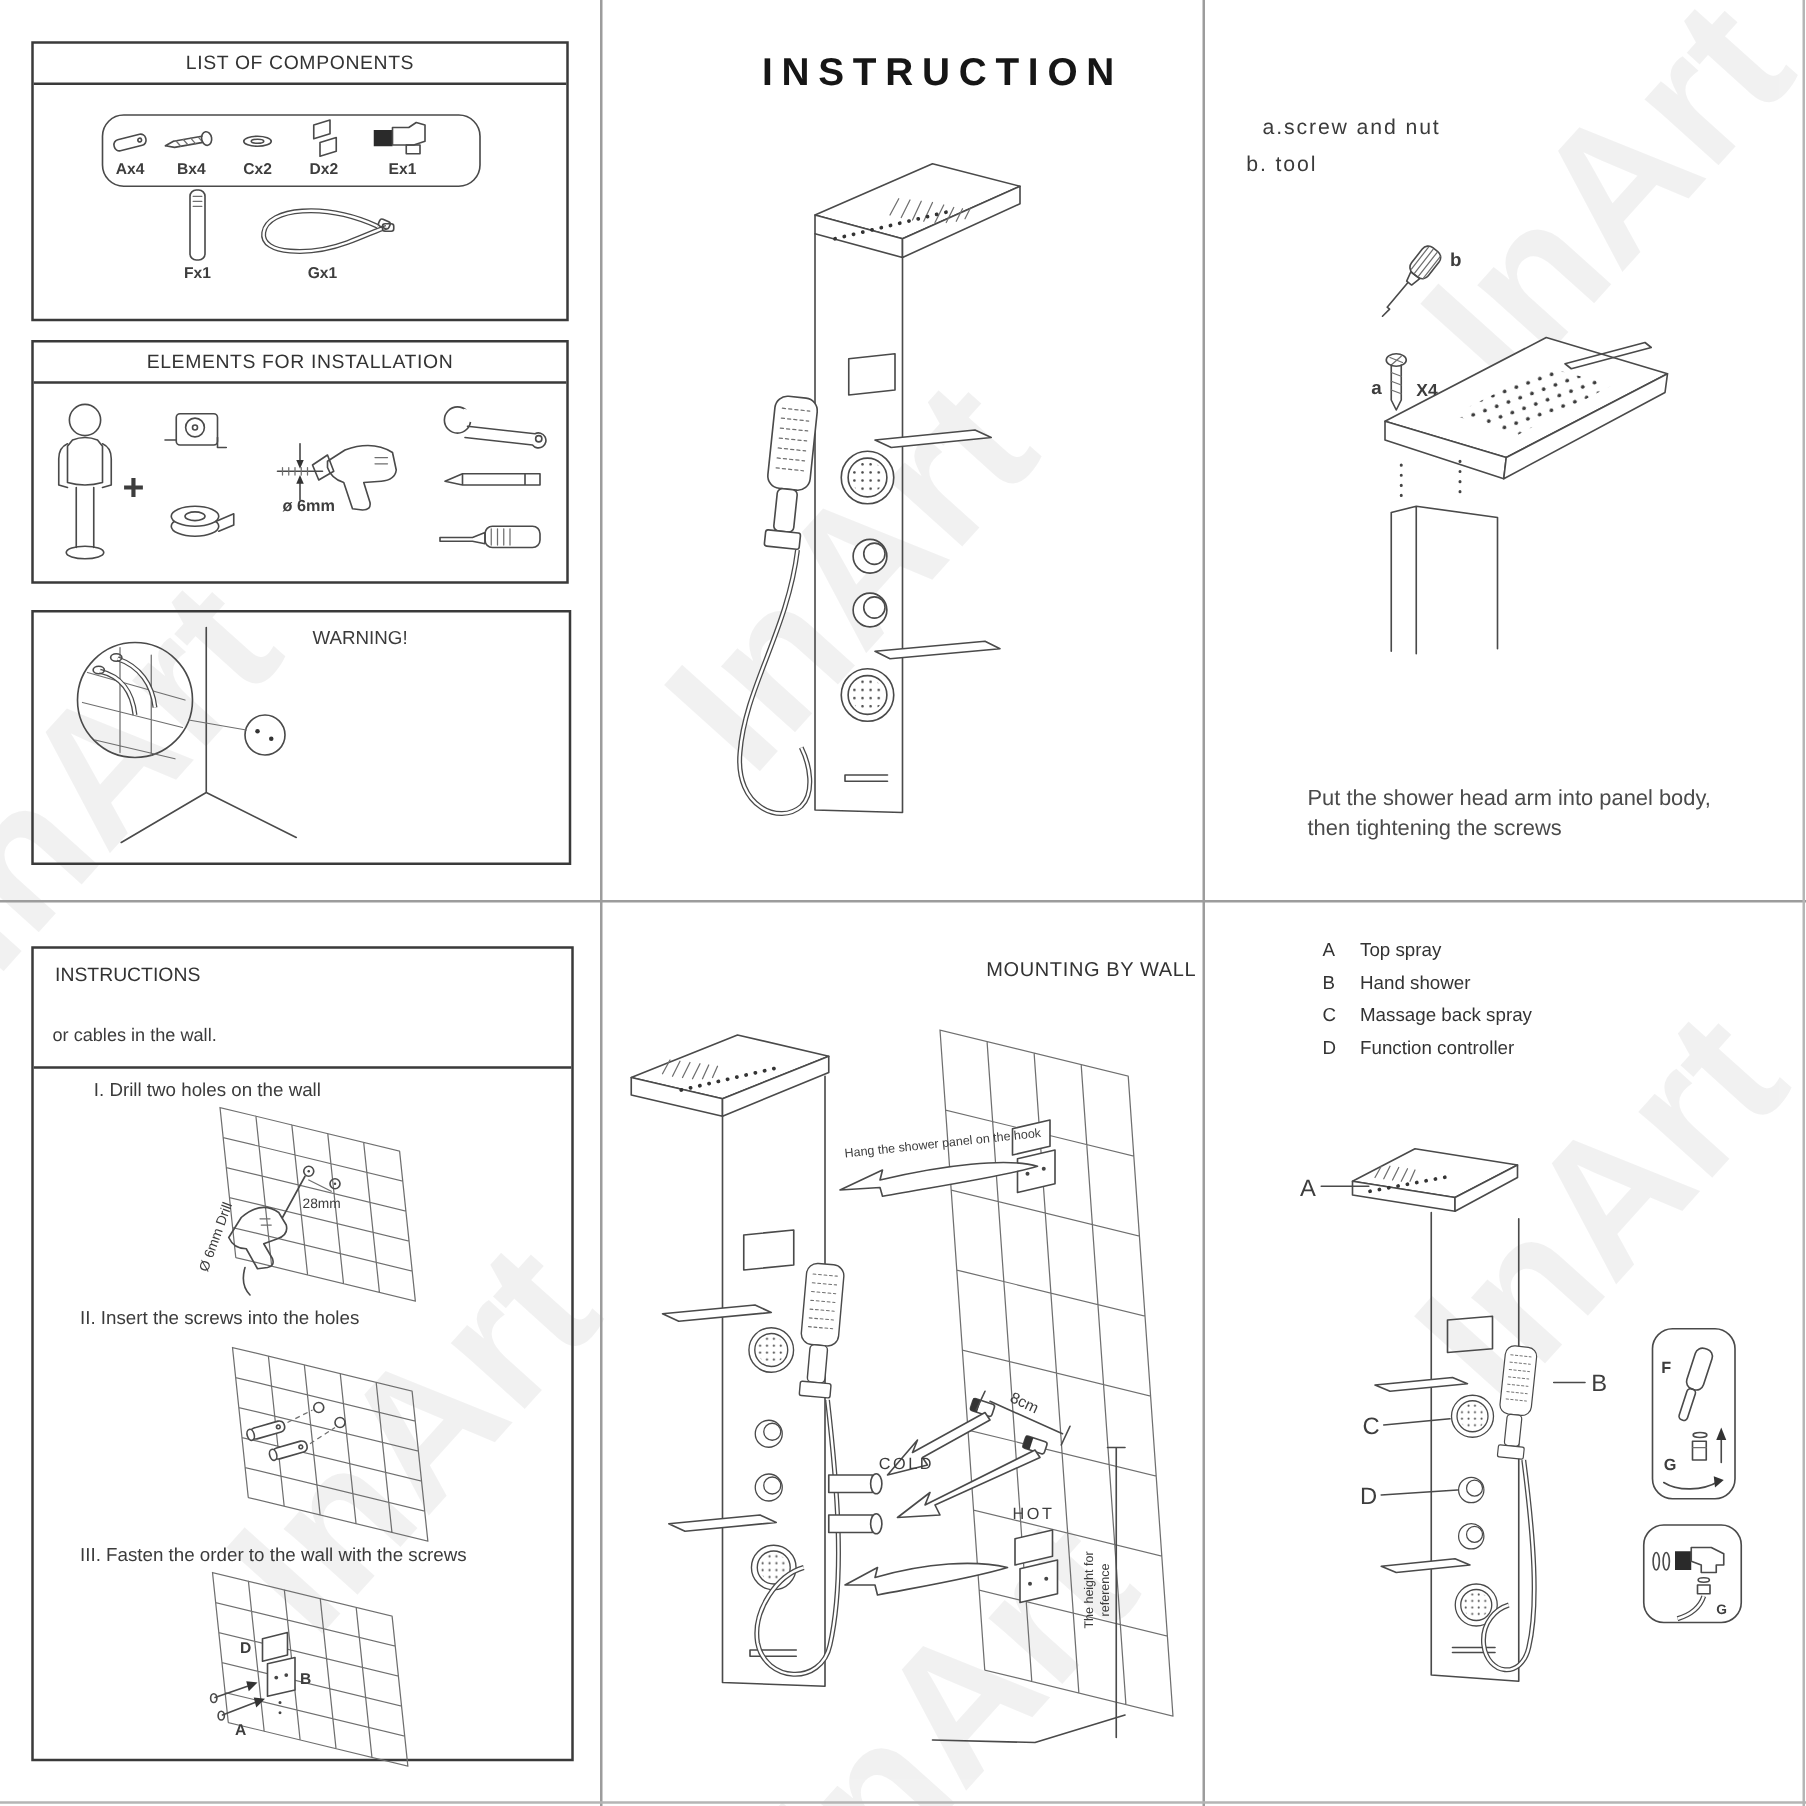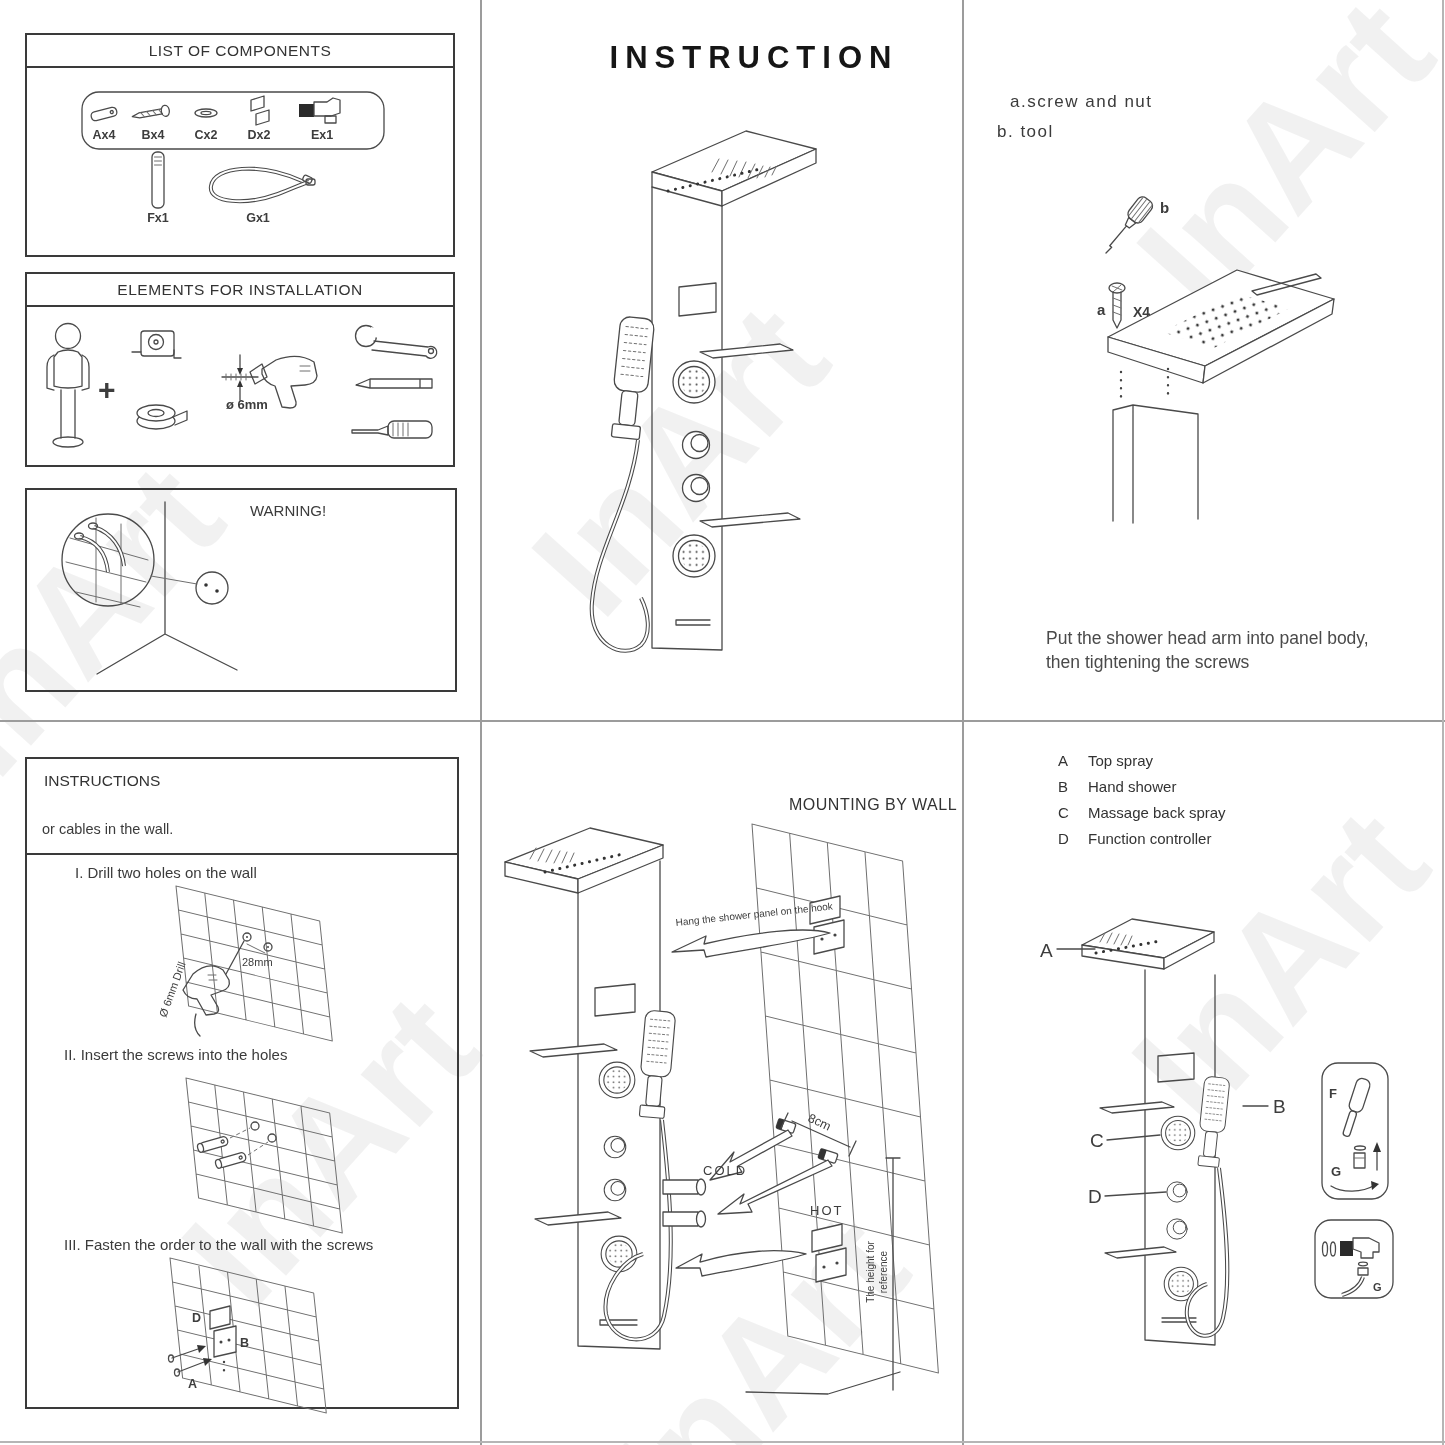--- a/index.html
+++ b/index.html
@@ -88,21 +88,21 @@
 
   <div class="box" style="left:25px;top:757px;width:430px;height:648px;">
     <div class="abs t-box4-title" style="left:17px;top:13px;">INSTRUCTIONS</div>
     <div class="abs t-box4-warn" style="left:15px;top:62px;">or cables in the wall.</div>
     <div class="divider" style="top:94px;"></div>
     <div class="abs t-step" style="left:48px;top:105px;">I. Drill two holes on the wall</div>
     <div class="abs t-step" style="left:37px;top:287px;">II. Insert the screws into the holes</div>
     <div class="abs t-step" style="left:37px;top:477px;">III. Fasten the order to the wall with the screws</div>
   </div>
 
-  <div class="abs t-mount-title" style="left:789px;top:768px;margin-top:28px;">MOUNTING BY WALL</div>
+  <div class="abs t-mount-title" style="left:789px;top:768px;">MOUNTING BY WALL</div>
 
   <div class="abs legend" style="left:1058px;top:752px;">
     <div class="legend-row">
       <span class="legend-key">A</span>
       <span>Top spray</span>
     </div>
     <div class="legend-row">
       <span class="legend-key">B</span>
       <span>Hand shower</span>
     </div>

